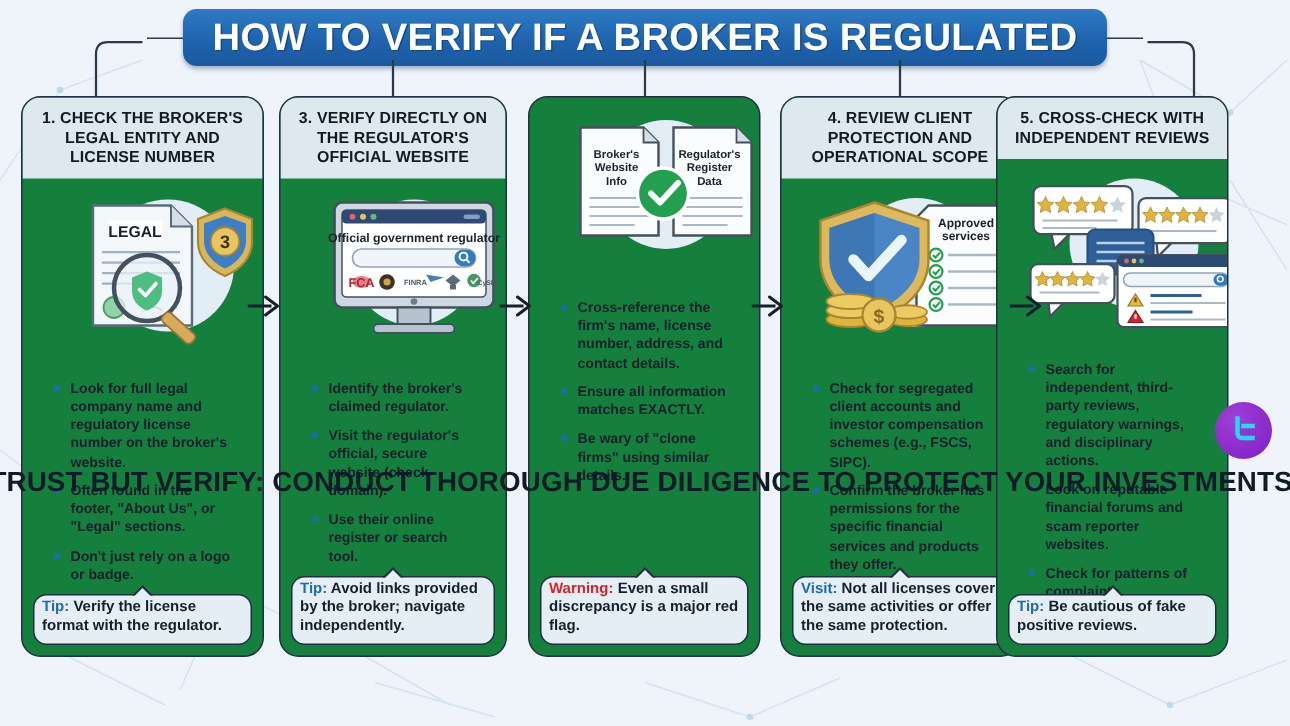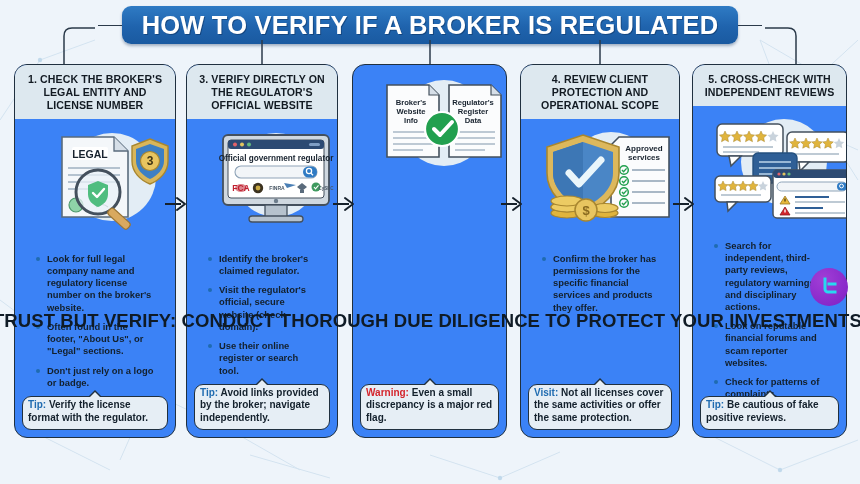--- a/index.html
+++ b/index.html
@@ -26,31 +26,31 @@
   .title-line{position:absolute;background:#2b3a4a;height:1.4px;}
   .title-line.l{left:98px;top:25px;width:26px;}
   .title-line.r{left:736px;top:25px;width:26px;}
 
   
   .bracket{position:absolute;left:0;top:0;width:860px;height:80px;z-index:1;}
 
   
   .card{
     position:absolute;top:64px;width:160px;height:374px;
-    background:#3b82f6;
+    background:#15803d;
     border:1.6px solid #20303f;
     border-radius:13px;
     box-sizing:border-box;
     overflow:hidden;
   }
   .card.c1{left:14px;width:162px;}
   .card.c2{left:186px;width:152px;}
   .card.c3{left:352px;width:155px;}
   .card.c4{left:520px;width:160px;}
-  .card.c5{left:692px;width:155px;}
+  .card.c5{left:664px;width:155px;}
 
   .card-head{
     background:#dde8ef;
     padding:8px 5px 7px;
     text-align:center;
     font-weight:bold;
     font-size:10.6px;
     line-height:1.22;
     color:#121a22;
     letter-spacing:.1px;
@@ -297,20 +297,25 @@
           <line x1="84" y1="65" x2="124" y2="65"></line>
             <line x1="84" y1="71" x2="124" y2="71"></line>
           <line x1="84" y1="77" x2="124" y2="77"></line>
             <line x1="84" y1="83" x2="114" y2="83"></line>
         </g>
 
         <circle cx="71" cy="62" r="17" fill="#22a04f" stroke="#fff" stroke-width="2.2"></circle>
         <path d="M63 62 l6 6 12 -13" stroke="#fff" stroke-width="4" fill="none" stroke-linecap="round" stroke-linejoin="round"></path>
       </svg>
     </div>
+    <ul class="bullets">
+      <li>Cross-reference the firm's name, license number, address, and contact details.</li>
+      <li>Ensure all information matches EXACTLY.</li>
+      <li>Be wary of "clone firms" using similar details.</li>
+    </ul>
     <div class="tip">
       <span class="lbl warn">Warning:</span>
       <span>Even a small discrepancy is a major red flag.</span>
     </div>
   </div>
 
   <div class="card c4">
     <div class="card-head">4. REVIEW CLIENT PROTECTION AND OPERATIONAL SCOPE</div>
     <div class="art">
       <svg width="150" height="112" viewBox="0 0 150 112">
@@ -345,20 +350,21 @@
           <ellipse cx="28" cy="86" rx="16" ry="5" fill="#eccb63" stroke="#a8862f" stroke-width="1.2"></ellipse>
           <ellipse cx="28" cy="80" rx="16" ry="5" fill="#eccb63" stroke="#a8862f" stroke-width="1.2"></ellipse>
           <ellipse cx="66" cy="92" rx="13" ry="4.5" fill="#e0b43c" stroke="#a8862f" stroke-width="1.2"></ellipse>
           <ellipse cx="66" cy="87" rx="13" ry="4.5" fill="#eccb63" stroke="#a8862f" stroke-width="1.2"></ellipse>
           <circle cx="47" cy="89" r="11" fill="#e8c560" stroke="#a8862f" stroke-width="1.5"></circle>
           <text x="47" y="94" font-family="Liberation Sans, sans-serif" font-size="13" font-weight="bold" fill="#8a6a1f" text-anchor="middle">$</text>
         </g>
       </svg>
     </div>
     <ul class="bullets">
+      <li>Check for segregated client accounts and investor compensation schemes (e.g., FSCS, SIPC).</li>
       <li>Confirm the broker has permissions for the specific financial services and products they offer.</li>
     </ul>
     <div class="tip">
       <span class="lbl">Visit:</span>
       <span>Not all licenses cover the same activities or offer the same protection.</span>
     </div>
   </div>
 
   <div class="card c5">
     <div class="card-head">5. CROSS-CHECK WITH INDEPENDENT REVIEWS</div>

